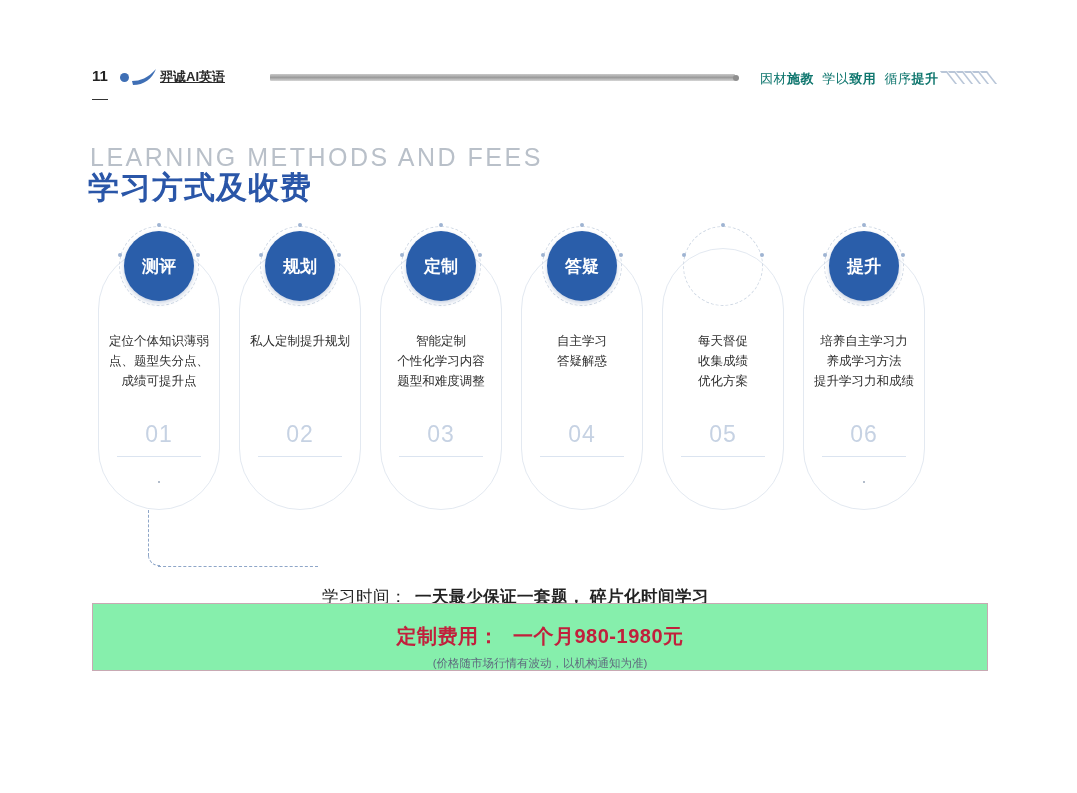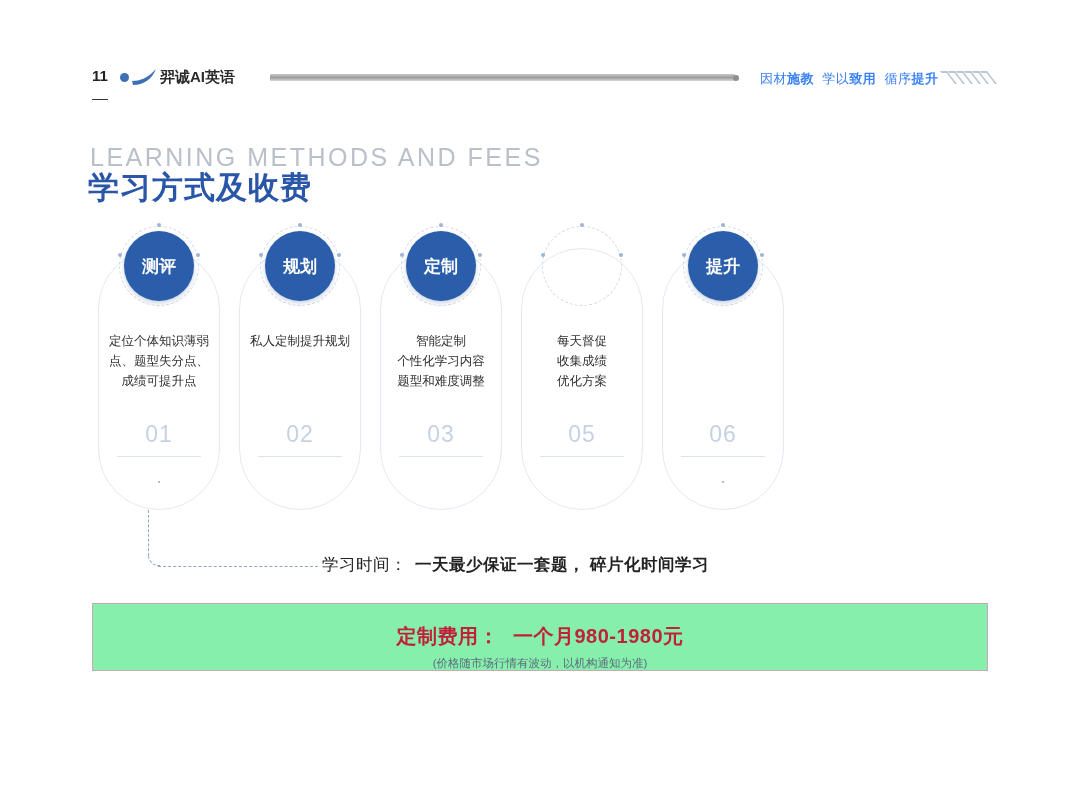--- a/index.html
+++ b/index.html
@@ -41,46 +41,47 @@
     background: #3f6fb5;
     border-radius: 50%;
     margin-right: 3px;
   }
   .logo-swoosh {
     width: 30px; height: 20px;
     position: relative;
     overflow: hidden;
   }
   .logo-text {
-    font-size: 15px;
+    font-size: 13px;
     color: #2a2a2a;
     font-weight: bold;
     letter-spacing: 0px;
     margin-left: -2px;
+    text-decoration: underline;
   }
   .header-bar {
     position: absolute;
     left: 270px; top: 74px;
     width: 465px; height: 7px;
     background: linear-gradient(to bottom, #c9c9c9, #9c9c9c 50%, #d6d6d6);
     border-radius: 1px;
   }
   .header-bar:after {
     content: "";
     position: absolute;
     right: -4px; top: 0.5px;
     width: 6px; height: 6px;
     background: #8e8e8e;
     border-radius: 50%;
   }
   .header-slogan {
     position: absolute;
     left: 760px; top: 70px;
     font-size: 13px;
-    color: #3b82f6;
+    color: #0f766e;
     letter-spacing: 0.5px;
     white-space: nowrap;
   }
   .header-slogan b { font-weight: bold; }
   .chevrons {
     position: absolute;
     left: 945px; top: 68px;
     display: flex;
     align-items: center;
     height: 18px;
@@ -243,21 +244,21 @@
   .connector .corner {
     position: absolute;
     left: 0px; top: 44px;
     width: 12px; height: 12px;
     border-left: 1px dashed #8ea6c8;
     border-bottom: 1px dashed #8ea6c8;
     border-bottom-left-radius: 11px;
   }
   .study-time {
     position: absolute;
-    left: 322px; top: 554px;
+    left: 322px; top: 586px;
     font-size: 16.5px;
     color: #222;
     white-space: nowrap;
   }
   .study-time .lbl { letter-spacing: 0.5px; }
   .study-time .val { font-weight: bold; margin-left: 8px; letter-spacing: 0.5px; }
 
   
   .fee-box {
     position: absolute;
@@ -364,20 +365,35 @@
           <span class="s2"></span>
           <span class="s3"></span>
         </div>
       <div class="badge">定制</div>
     </div>
     <div class="card-desc">智能定制<br>个性化学习内容<br>题型和难度调整</div>
     <div class="card-num">03</div>
     <div class="card-rule"></div>
   </div>
 
+  <div class="card">
+    <div class="ribbon"></div>
+    <div class="badge-wrap">
+      <div class="badge-ring"></div>
+      <div class="badge-sparks">
+          <span class="s1"></span>
+          <span class="s2"></span>
+          <span class="s3"></span>
+        </div>
+      <div class="badge">答疑</div>
+    </div>
+    <div class="card-desc">自主学习<br>答疑解惑</div>
+    <div class="card-num">04</div>
+    <div class="card-rule"></div>
+  </div>
 
   <div class="card">
     <div class="ribbon"></div>
     <div class="badge-wrap">
       <div class="badge-ring"></div>
       <div class="badge-sparks">
           <span class="s1"></span>
           <span class="s2"></span>
           <span class="s3"></span>
         </div>
@@ -391,20 +407,21 @@
     <div class="ribbon"></div>
     <div class="badge-wrap">
       <div class="badge-ring"></div>
       <div class="badge-sparks">
           <span class="s1"></span>
           <span class="s2"></span>
           <span class="s3"></span>
         </div>
       <div class="badge">提升</div>
     </div>
+    <div class="card-desc">培养自主学习力<br>养成学习方法<br>提升学习力和成绩</div>
     <div class="card-num">06</div>
     <div class="card-rule"></div>
     <div class="card-tick"></div>
   </div>
 
 </div>
 
 <div class="connector">
   <div class="v"></div>
   <div class="corner"></div>

